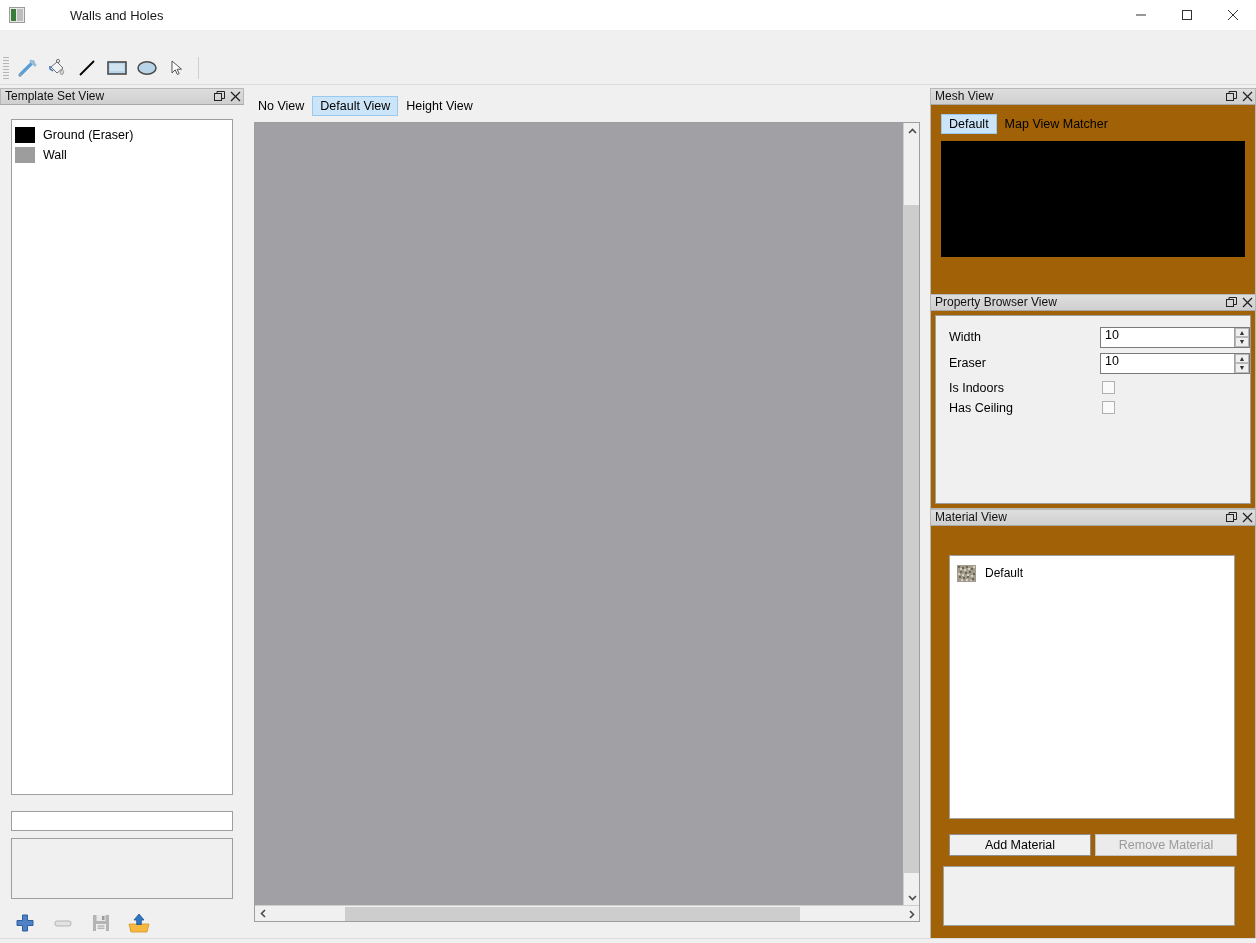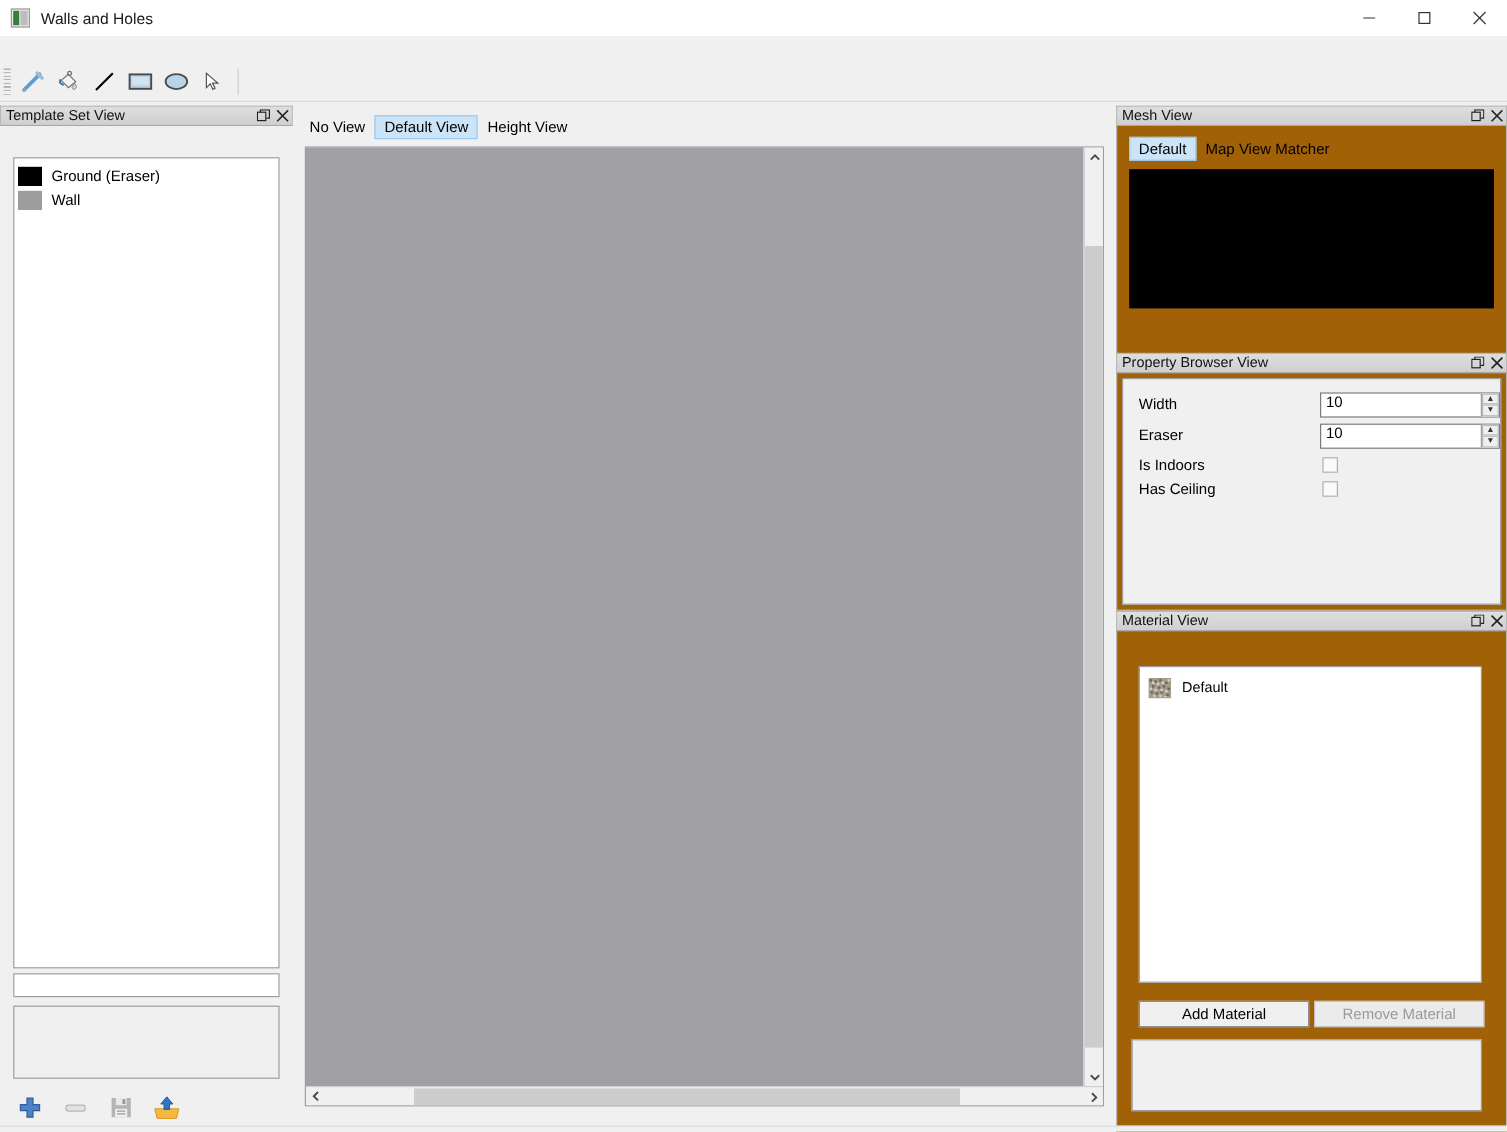--- a/index.html
+++ b/index.html
@@ -30,21 +30,21 @@
     position: relative; box-sizing: border-box;
   }
   .title-icon::before {
     content:""; position:absolute; left:1px; top:1px; width:5px; height:12px;
     background:#3a7d3a;
   }
   .title-icon::after {
     content:""; position:absolute; left:7px; top:1px; width:6px; height:12px;
     background:#bdbdbd;
   }
-  .title-text { font-size: 13px; color:#1a1a1a; }
+  .title-text { font-size: 13px; color:#1a1a1a;margin-left:36px; }
   .win-buttons { position:absolute; right:0; top:0; display:flex; height:30px; }
   .win-btn {
     width: 46px; height: 30px; display:flex; align-items:center; justify-content:center;
     font-size: 13px; color:#333;
   }
   .win-btn svg { display:block; }
 
   
   .menubar {
     position:absolute; left:0; top:30px; width:1256px; height:22px;
@@ -85,21 +85,21 @@
   
   .left-panel {
     position:absolute; left:0; top:88px; width:244px; height:850px;
   }
   .left-head { width:244px; }
   .left-body {
     position:absolute; left:0; top:17px; width:244px; height:833px;
     background:#f0f0f0; box-sizing:border-box;
   }
   .tmpl-list {
-    position:absolute; left:11px; top:26px; width:222px; height:676px;
+    position:absolute; left:11px; top:14px; width:222px; height:676px;
     background:#ffffff; border:1px solid #9e9e9e; box-sizing:border-box;
     overflow:hidden;
   }
   .tmpl-row {
     display:flex; align-items:center; height:20px; padding-left:3px; gap:8px;
   }
   .swatch { width:20px; height:16px; }
   .tmpl-label { font-size:12.5px; }
   .tmpl-input {
     position:absolute; left:11px; top:706px; width:222px; height:20px;

